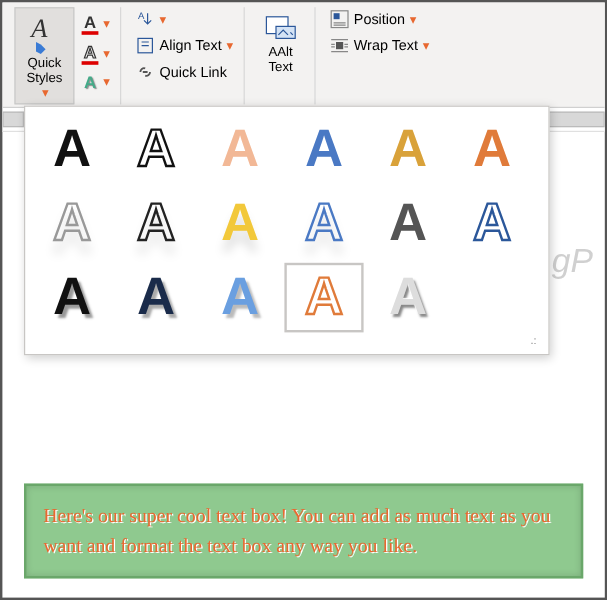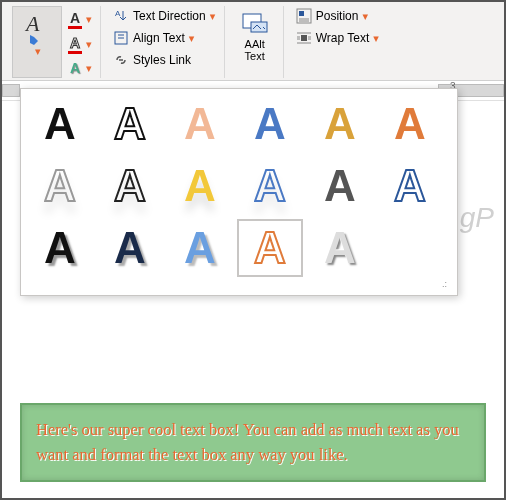--- a/index.html
+++ b/index.html
@@ -145,20 +145,21 @@
 
 <div class="ribbon">
 
   <div class="ribbon-group">
     <div style="display:flex; gap:2px;">
       <div class="qs-btn">
         <svg width="30" height="34">
           <text x="4" y="20" font-family="Georgia" font-size="22" font-style="italic" fill="#333">A</text>
           <path d="M8 24 L8 32 L12 34 L16 30 L12 26 Z" fill="#3a7bd5"></path>
         </svg>
+        <div class="qs-label">Quick Styles</div>
         <span class="caret">▾</span>
       </div>
       <div class="mini-col">
         <div class="mini-item">
           <span style="font-weight:bold; font-size:14px; color:#333; border-bottom:3px solid #d00; display:inline-block; width:14px; text-align:center;">A</span>
           <span class="caret">▾</span>
         </div>
         <div class="mini-item">
           <span style="font-weight:bold; font-size:14px; color:transparent; -webkit-text-stroke:1px #333; border-bottom:3px solid #d00; display:inline-block; width:14px; text-align:center;">A</span>
           <span class="caret">▾</span>
@@ -170,36 +171,35 @@
       </div>
     </div>
   </div>
 
   <div class="ribbon-group">
     <div class="mini-item">
       <svg width="16" height="16">
           <text x="2" y="8" font-size="8" fill="#2b579a">A</text>
           <path d="M10 3 L10 12 M7 9 L10 12 L13 9" stroke="#2b579a" fill="none"></path>
         </svg>
-      <span>Text Direction</span>
       <span class="caret">▾</span>
     </div>
     <div class="mini-item">
       <svg width="16" height="16">
           <rect x="2" y="2" width="12" height="12" fill="none" stroke="#2b579a"></rect>
           <path d="M5 5 L11 5 M5 8 L11 8" stroke="#2b579a"></path>
         </svg>
       <span>Align Text</span>
       <span class="caret">▾</span>
     </div>
     <div class="mini-item">
       <svg width="16" height="16">
           <path d="M4 8 a3 3 0 0 1 4 -3 M12 8 a3 3 0 0 1 -4 3 M6 8 L10 8" stroke="#555" fill="none" stroke-width="1.5"></path>
         </svg>
-      <span>Styles Link</span>
+      <span>Quick Link</span>
     </div>
   </div>
 
   <div class="ribbon-group">
     <div class="big-btn">
       <svg width="28" height="26">
         <rect x="2" y="4" width="18" height="14" fill="#fff" stroke="#2b579a"></rect>
         <rect x="10" y="12" width="16" height="10" fill="#d4e3f5" stroke="#2b579a"></rect>
         <path d="M12 19 L16 15 L20 19 M22 17 L24 19" stroke="#2b579a" fill="none"></path>
       </svg>

